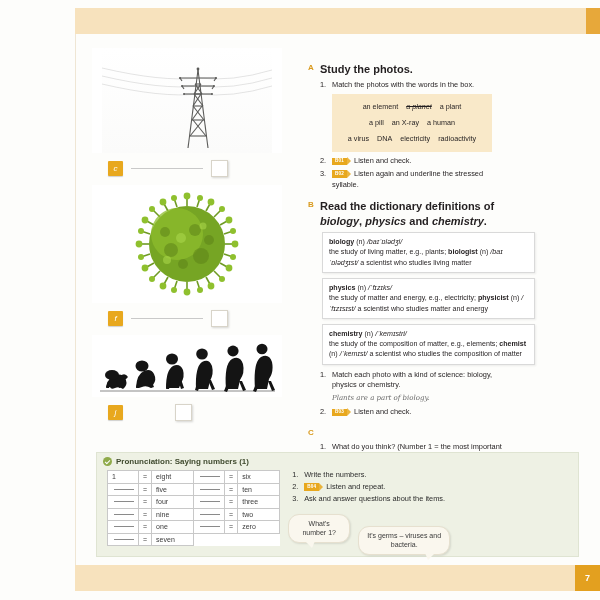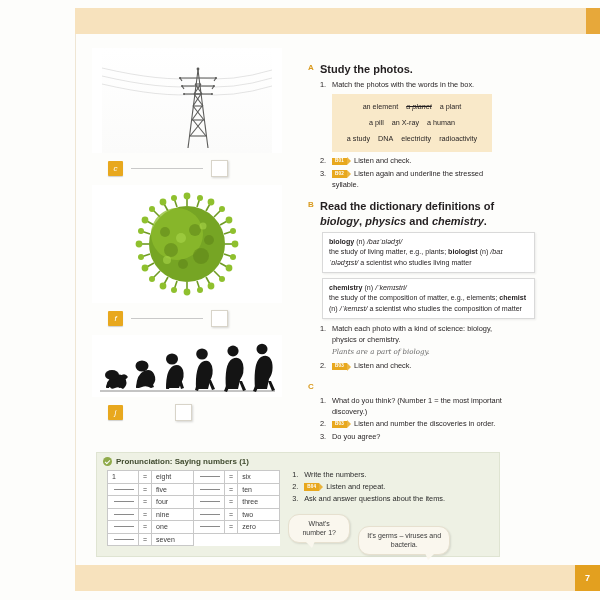--- a/index.html
+++ b/index.html
@@ -180,21 +180,21 @@
     font-size: 7px;
     color: #6b6b6b;
     padding-left: 24px;
     margin: 1px 0 4px 0;
   }
 
   
   .pron-panel {
     position: absolute;
     left: 96px; top: 452px;
-    width: 404px; height: 105px;
+    width: 483px; height: 105px;
     background: #eef1e4;
     border: 1px solid #dfe4d2;
   }
   .pron-head {
     display: flex; align-items: center;
     padding: 4px 6px 2px 6px;
   }
   .pron-icon {
     width: 9px; height: 9px;
     border-radius: 50%;
@@ -473,21 +473,21 @@
         <div class="sec-letter">A</div>
         <div class="sec-title">Study the photos.</div>
       </div>
       <div class="item">
         <div class="item-num">1.</div>
         <div class="item-text">Match the photos with the words in the box.</div>
       </div>
       <div class="word-box">
         <span>an element</span><span class="strike">a planet</span><span>a plant</span><br>
         <span>a pill</span><span>an X-ray</span><span>a human</span><br>
-        <span>a study</span><span>DNA</span><span>electricity</span><span>radioactivity</span>
+        <span>a virus</span><span>DNA</span><span>electricity</span><span>radioactivity</span>
       </div>
       <div class="item">
         <div class="item-num">2.</div>
         <div class="item-text">
           <span class="audio-tag">
               <span class="audio-chip">B01</span>
               <span class="audio-arrow"></span>
             </span><span>Listen and check.</span>
         </div>
       </div>
@@ -512,20 +512,28 @@
 
       <div class="def-box">
         <b>biology</b>
         <span>(n)</span>
         <i>/baɪˈɒlədʒi/</i><br>
         <span>the study of living matter, e.g., plants; </span><b>biologist</b>
         <span>(n)</span>
         <i>/baɪˈɒlədʒɪst/</i><span> a scientist who studies living matter</span>
       </div>
 
+      <div class="def-box">
+        <b>physics</b>
+        <span>(n)</span>
+        <i>/ˈfɪzɪks/</i><br>
+        <span>the study of matter and energy, e.g., electricity; </span><b>physicist</b>
+        <span>(n)</span>
+        <i>/ˈfɪzɪsɪst/</i><span> a scientist who studies matter and energy</span>
+      </div>
 
       <div class="def-box">
         <b>chemistry</b>
         <span>(n)</span>
         <i>/ˈkemɪstri/</i><br>
         <span>the study of the composition of matter, e.g., elements; </span><b>chemist</b>
         <span>(n)</span>
         <i>/ˈkemɪst/</i><span> a scientist who studies the composition of matter</span>
       </div>
 

